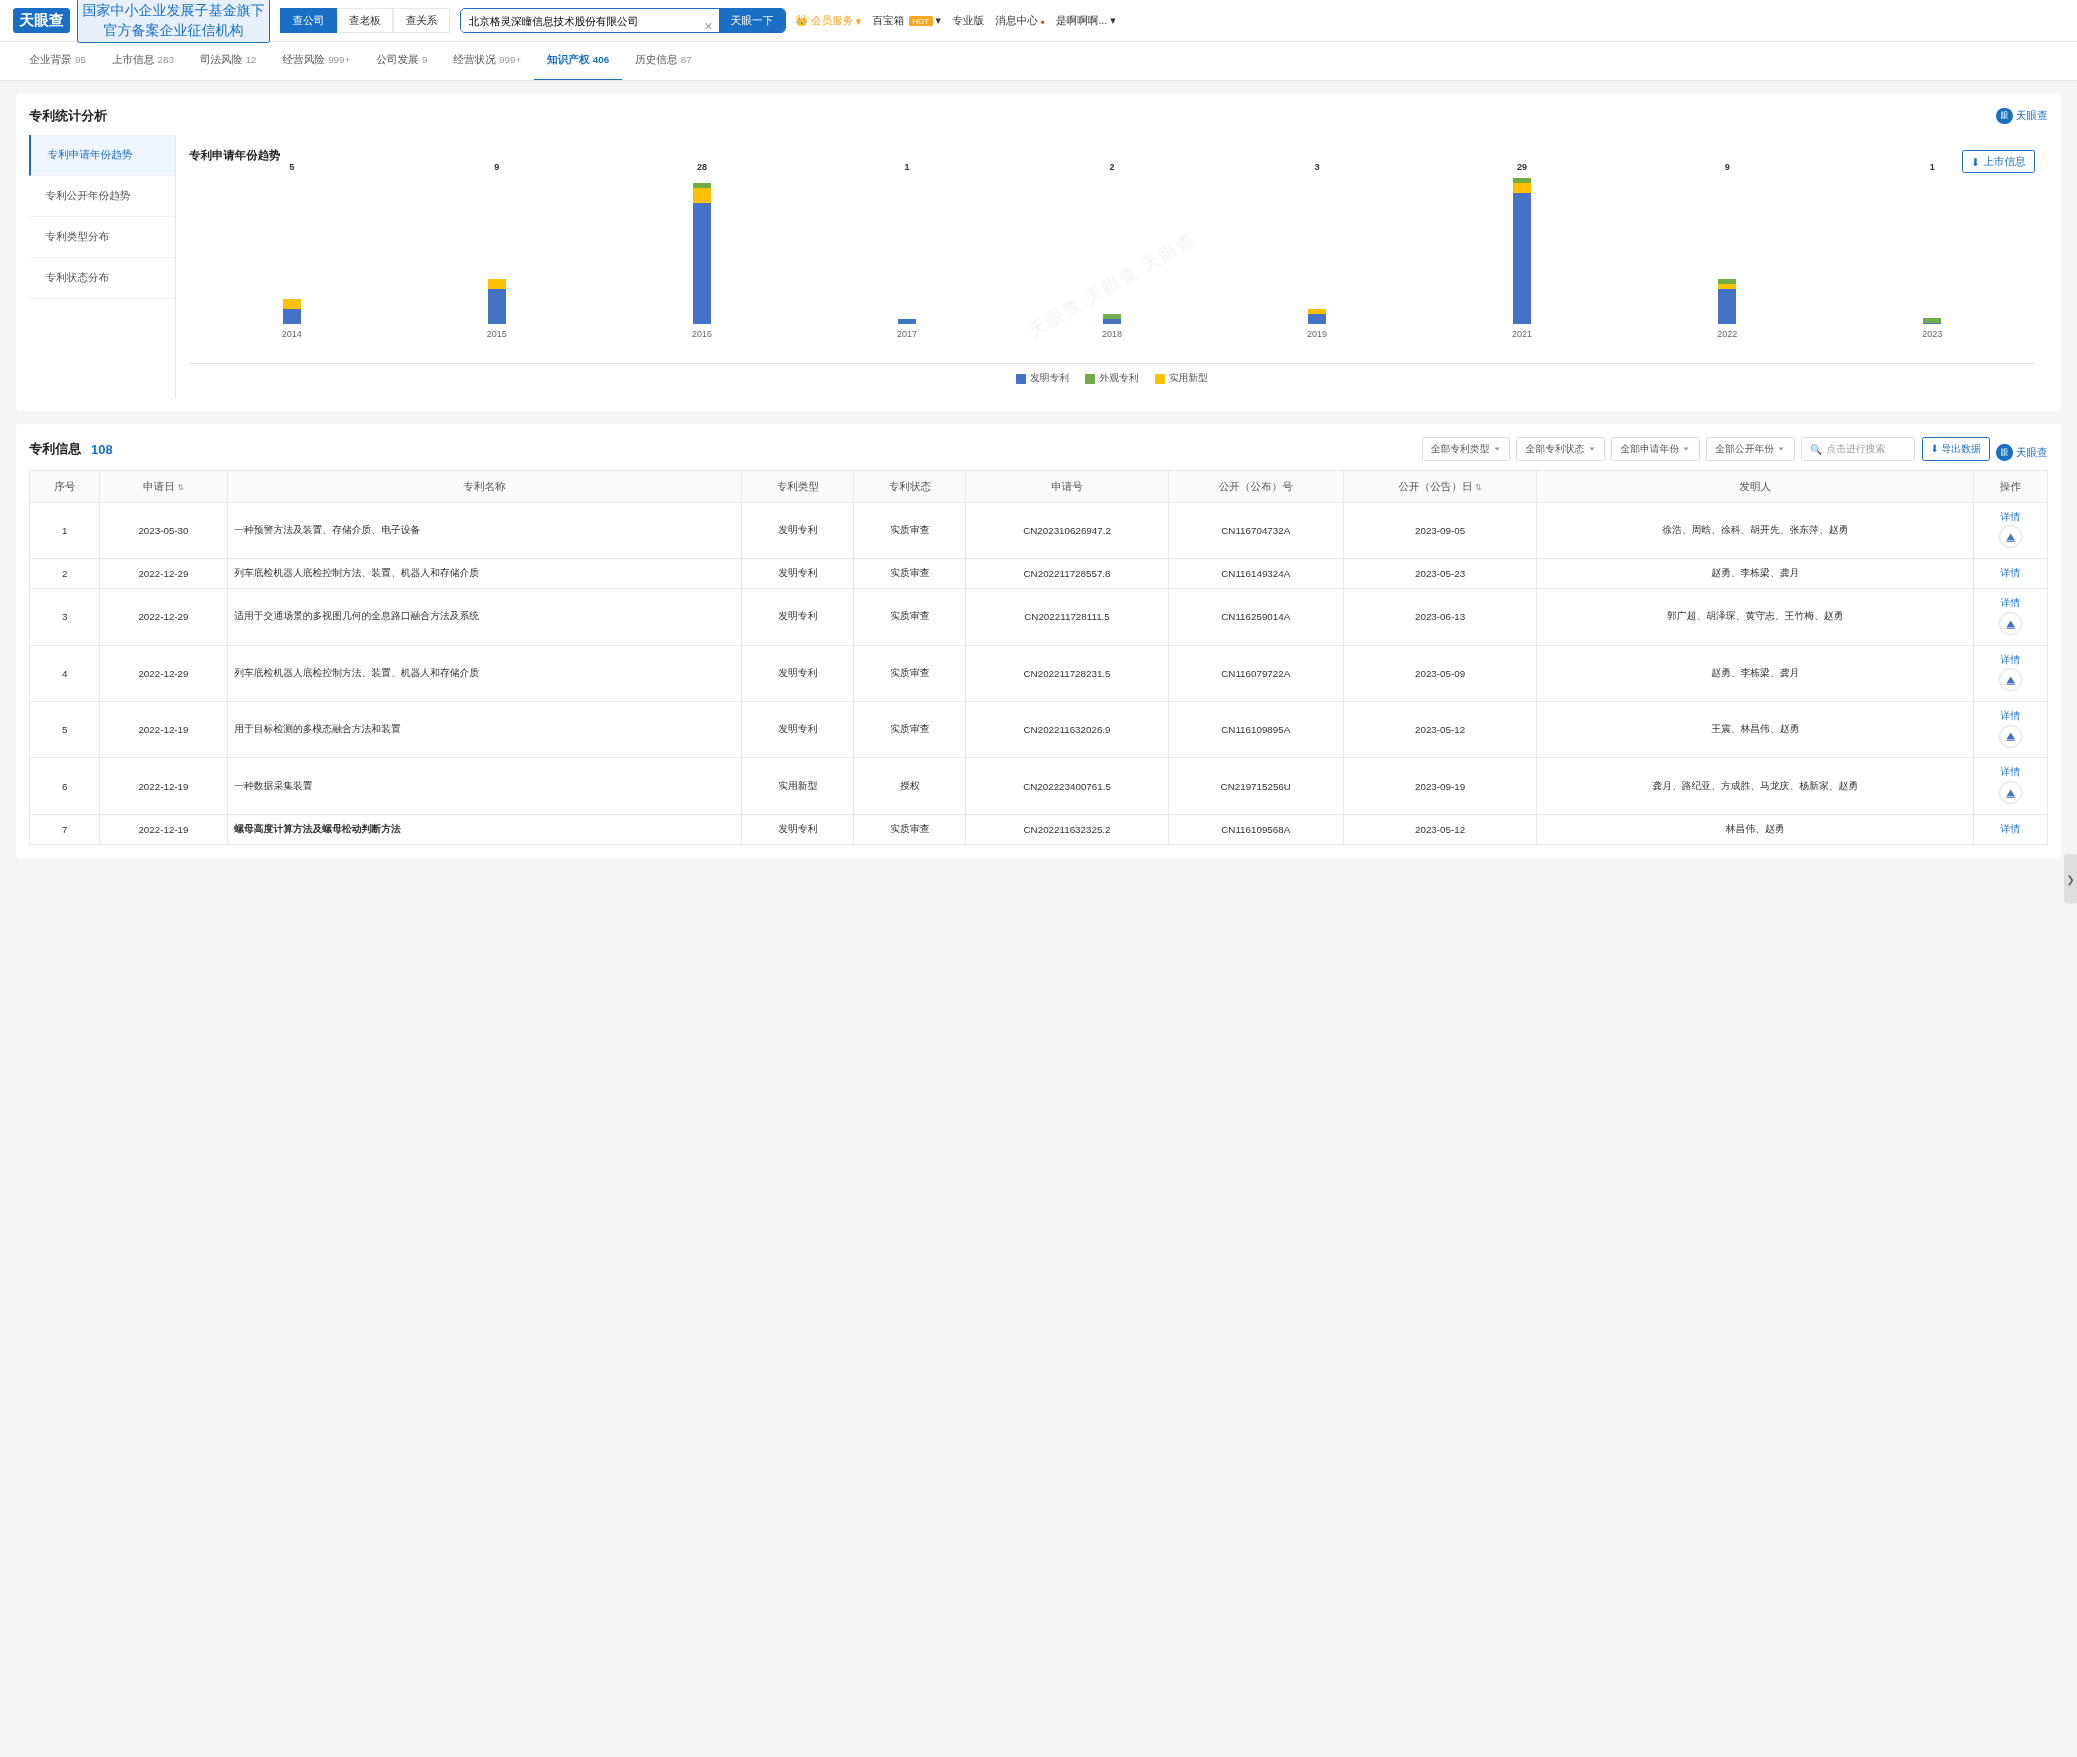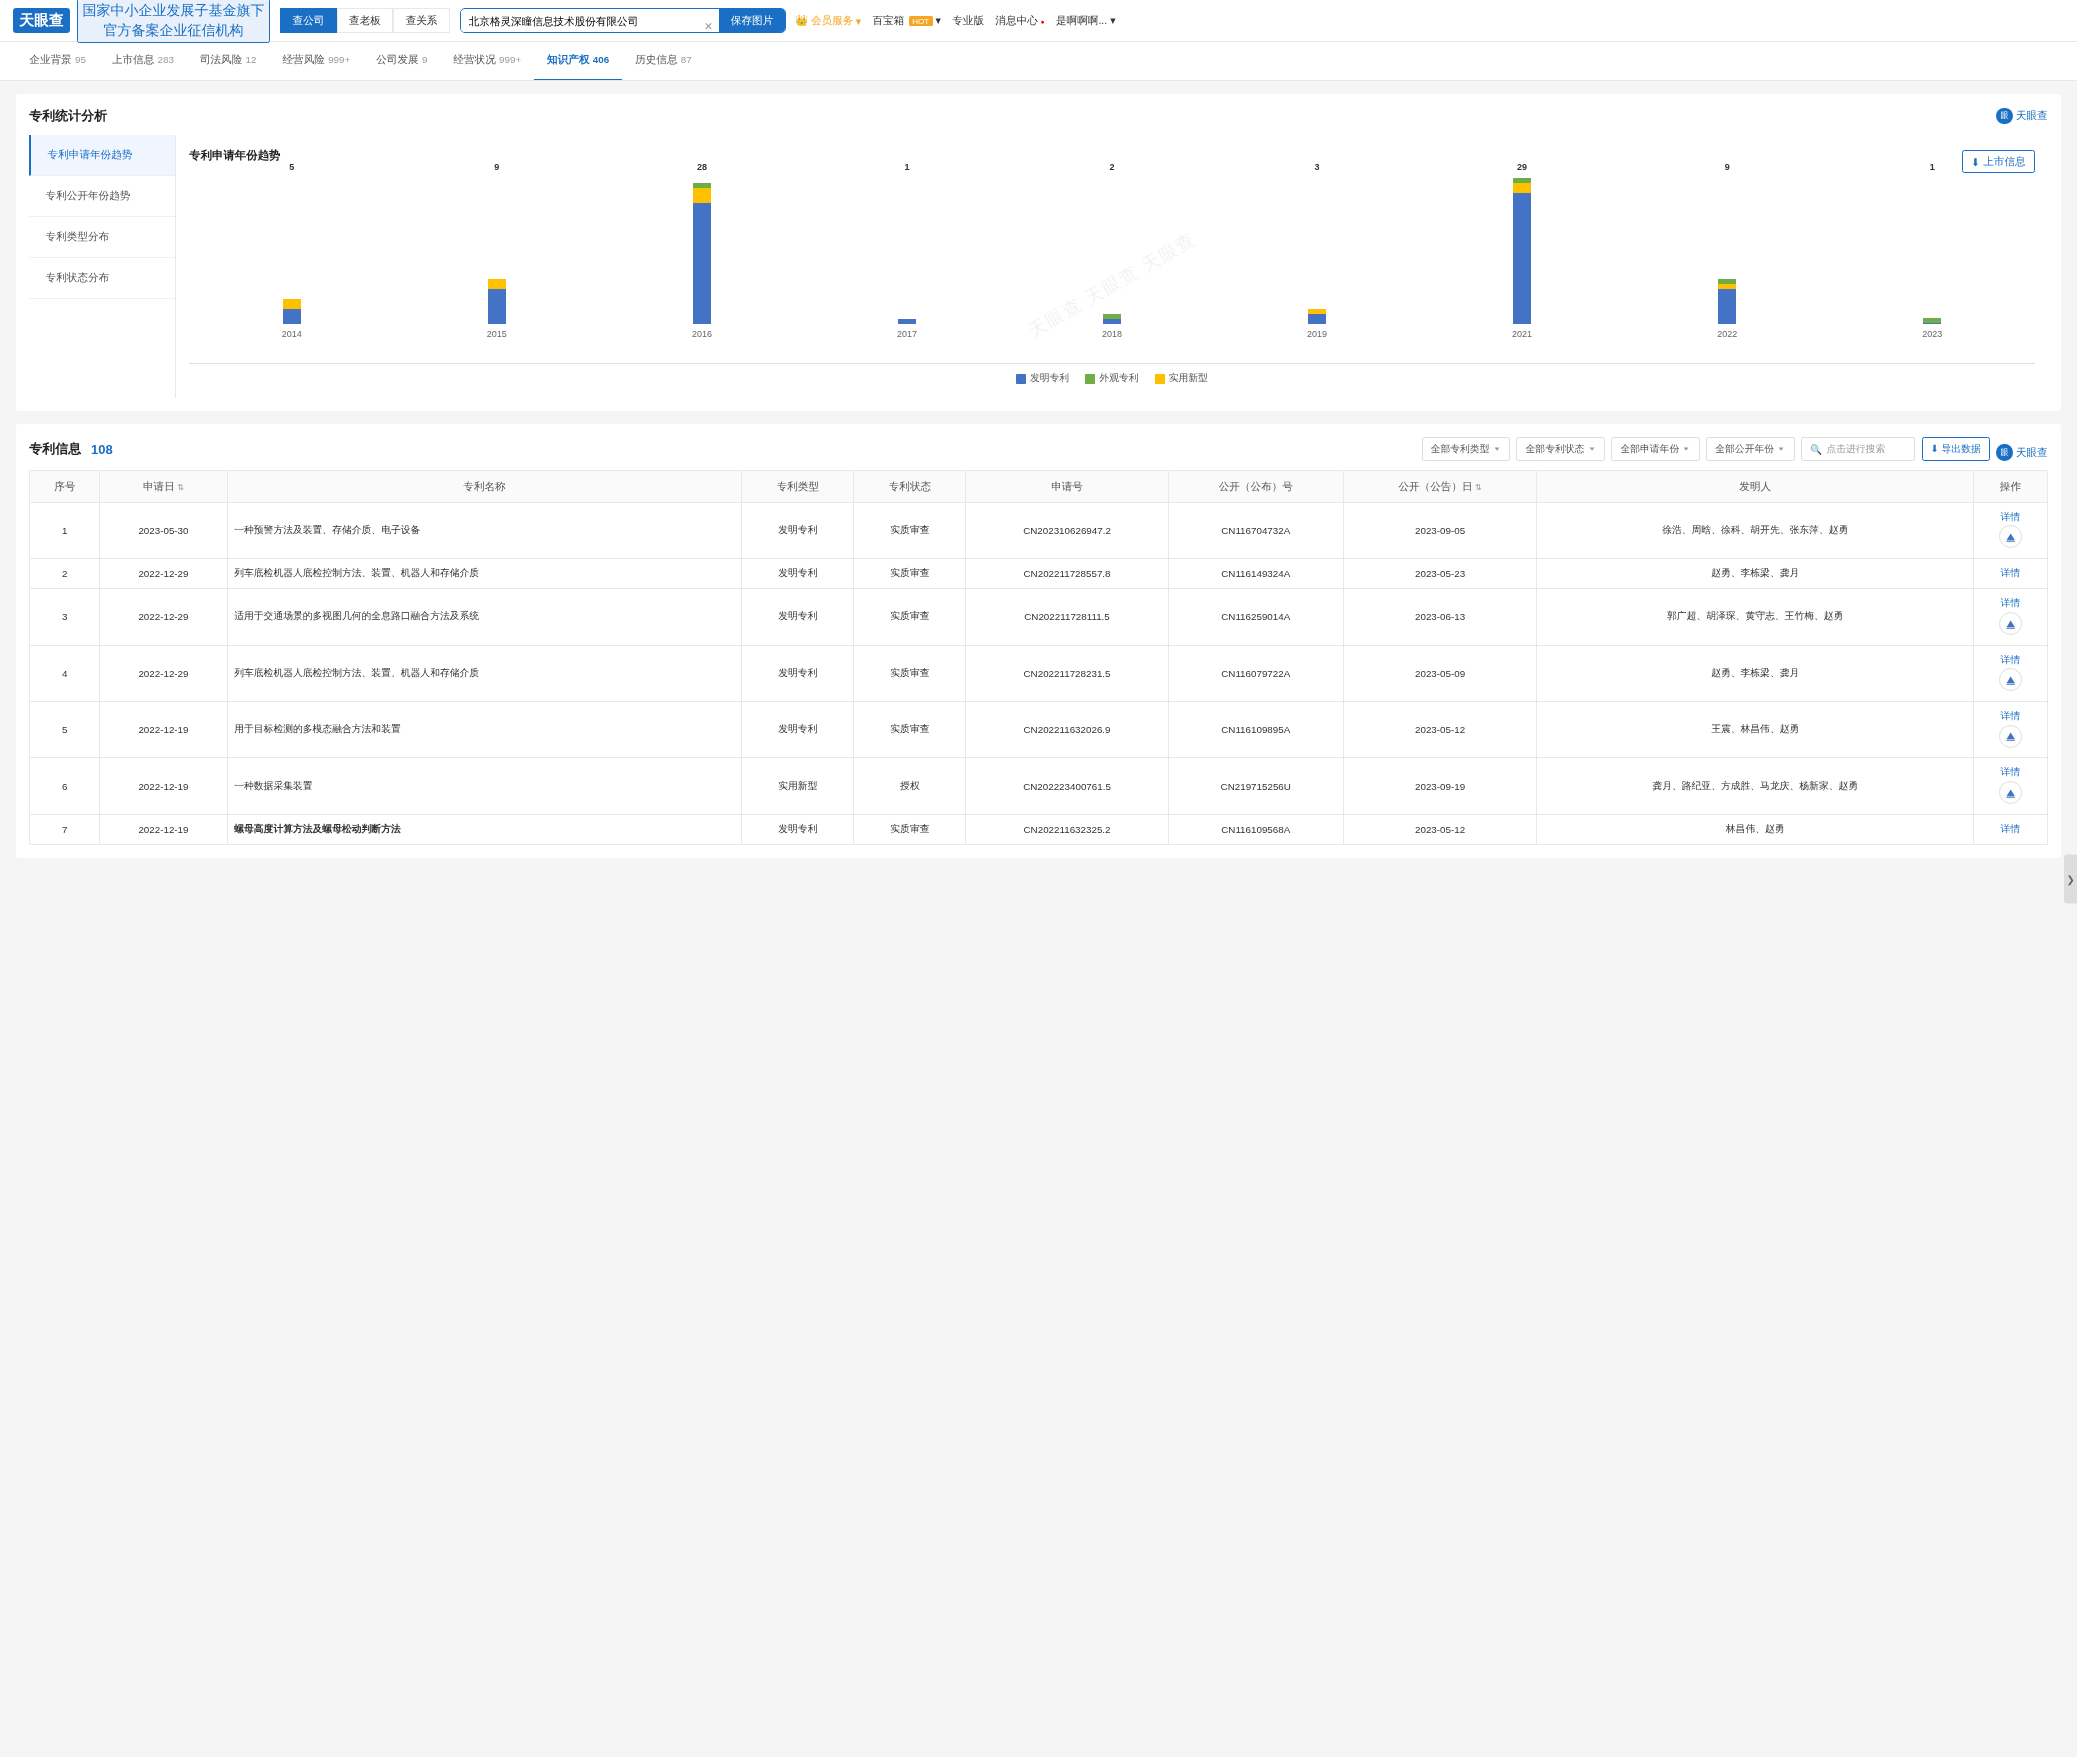--- a/index.html
+++ b/index.html
@@ -93,21 +93,21 @@
     </div>
   </div>
   <div class="top-nav" id="top-nav">
       <div class="top-nav-item active">查公司</div>
       <div class="top-nav-item">查老板</div>
       <div class="top-nav-item">查关系</div>
     </div>
   <div class="search-bar">
     <input class="search-input" value="北京格灵深瞳信息技术股份有限公司" readonly="" style="">
     <span class="search-clear">✕</span>
-    <button class="search-btn">保存图片</button>
+    <button class="search-btn">天眼一下</button>
   </div>
   <div class="header-right">
     <span class="member-btn">
       <span>👑</span>
       <span>会员服务</span>
       <span>▾</span>
     </span>
     <span class="header-link">
       <span>百宝箱</span>
       <span class="hot-badge">HOT</span>

